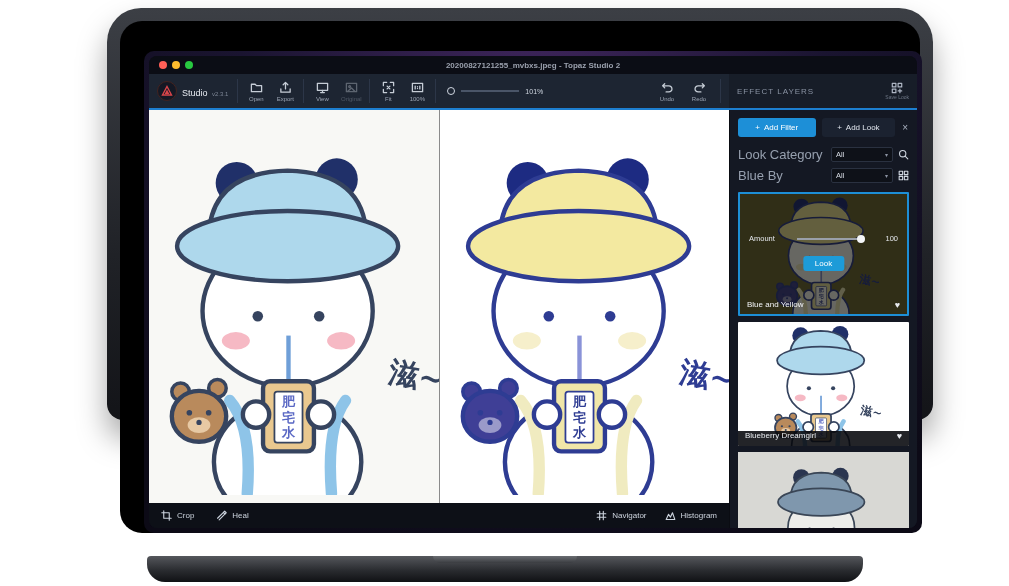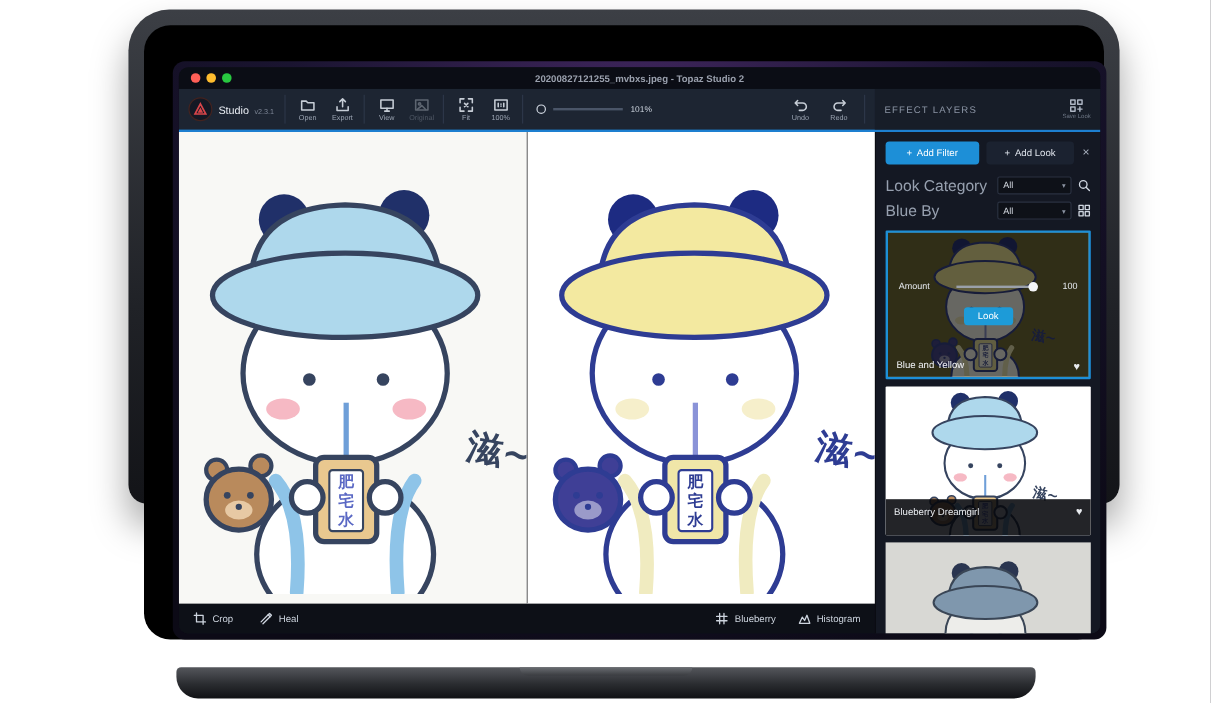--- a/index.html
+++ b/index.html
@@ -94,21 +94,21 @@
   .look-selected { border:2px solid #1d8fd7; background:#6f6a3c; }
   .dark-cover { position:absolute; inset:0; background:rgba(10,10,2,.62); }
   .amount-row { position:absolute; left:9px; right:9px; top:40px; display:flex; align-items:center; gap:22px; color:#e4e7ec; font-size:7.5px; }
   .a-track { flex:1; height:2px; background:#9aa0aa; position:relative; }
   .a-knob { position:absolute; right:-2px; top:-3px; width:8px; height:8px; background:#f4f6f8; border-radius:50%; }
   .apply-btn { position:absolute; left:50%; transform:translateX(-50%); top:62px;
     background:#1d9bd8; color:#fff; font-size:8px; padding:3px 12px; border-radius:3px; }
   .name-row { position:absolute; left:7px; right:7px; bottom:4px; display:flex; align-items:flex-start; color:#f2f4f7; font-size:8px; }
   .heart { margin-left:auto; color:#e8ebef; font-size:9px; }
   .label-bar { position:absolute; left:0; right:0; bottom:0; height:15px; background:rgba(5,6,10,.88);
-    display:flex; align-items:flex-end; padding:15px 7px; color:#e8ebef; font-size:8px; }
+    display:flex; align-items:flex-start; padding:0 7px; color:#e8ebef; font-size:8px; }
   .look-card-partial { position:relative; flex:none; height:82px; overflow:hidden; background:#d8d8d4; }
   .look-card-partial .art-stage { align-items:flex-start; }
   .look-card-partial .art-stage svg { height:180%; }
 
   svg.icn { fill:none; stroke:currentColor; stroke-width:1.4; stroke-linecap:round; stroke-linejoin:round; }
 </style>
 </head>
 <body>
 
 <div class="stage">
@@ -309,21 +309,21 @@
                       <path d="M2 12 L9.5 4.5 L11.5 6.5 L4 14" transform="translate(0,-1.5)"></path>
                       <path d="M9.5 3 l1.5 -1.5 l2 2 L11.5 5"></path>
                     </svg>
                   <span>Heal</span>
                 </div>
                 <div class="f-right">
                   <div class="f-btn">
                     <svg class="icn" viewBox="0 0 14 14">
                         <path d="M4.7 1.5 v11 M9.3 1.5 v11 M1.5 4.7 h11 M1.5 9.3 h11"></path>
                       </svg>
-                    <span>Blueberry</span>
+                    <span>Navigator</span>
                   </div>
                   <div class="f-btn">
                     <svg class="icn" viewBox="0 0 14 14">
                         <path d="M1.5 12 L4.5 5.5 L7 9 L9.5 3.5 L12.5 12 Z"></path>
                       </svg>
                     <span>Histogram</span>
                   </div>
                 </div>
               </div>
             </div>

